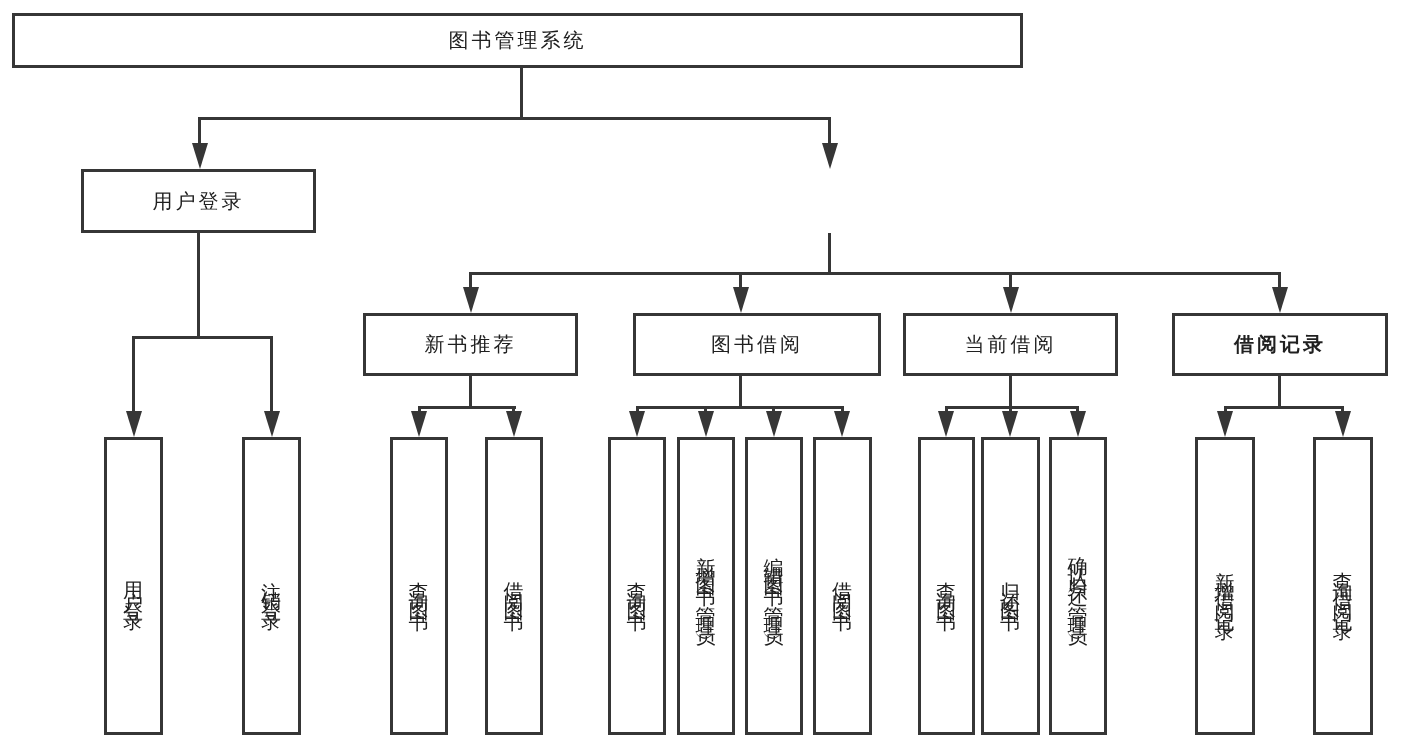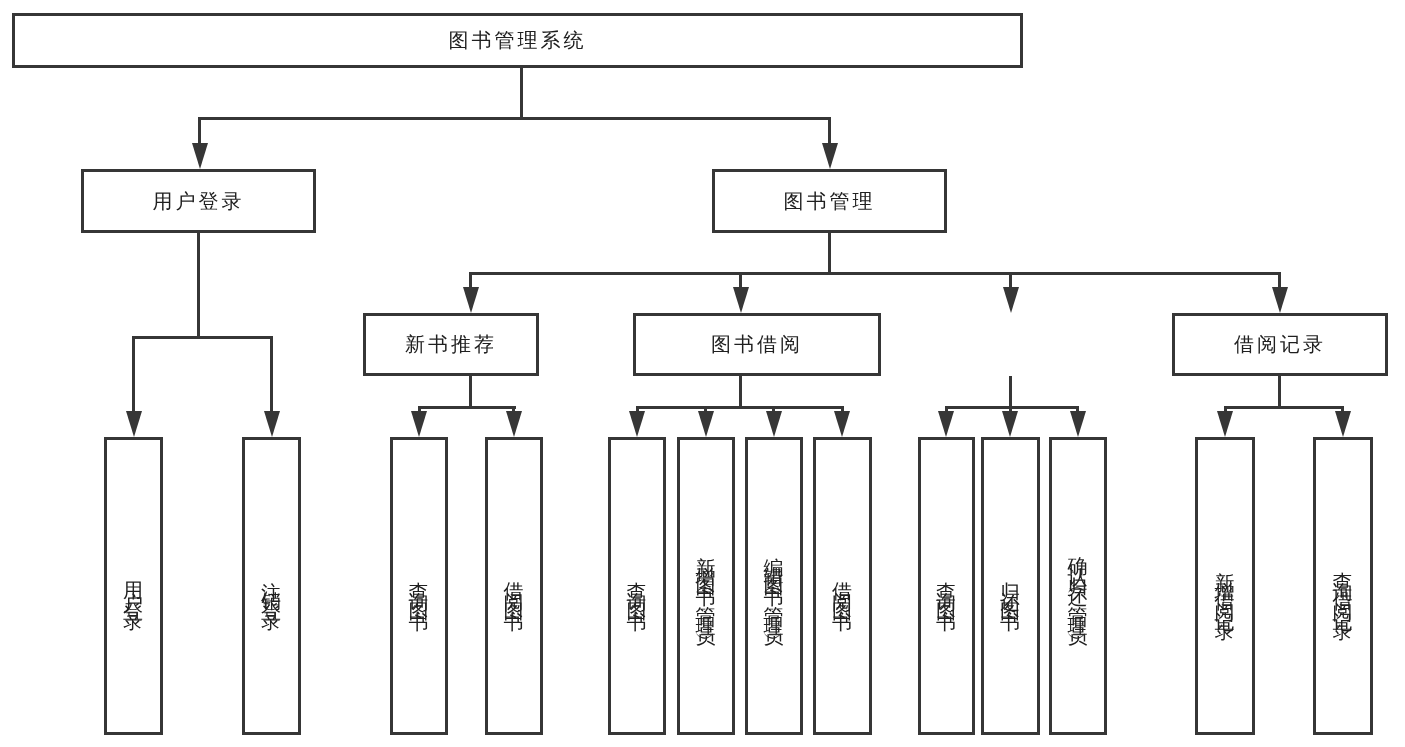--- a/index.html
+++ b/index.html
@@ -72,49 +72,49 @@
   <div class="vl" style="left:520px; top:68px; height:52px;"></div>
   <div class="hl" style="left:198px; top:117px; width:633px;"></div>
   <div class="vl" style="left:198px; top:117px; height:30px;"></div>
   <div class="ah" style="left:192px; top:143px;"></div>
   <div class="vl" style="left:828px; top:117px; height:30px;"></div>
   <div class="ah" style="left:822px; top:143px;"></div>
 
   <div class="box hbox" style="left:81px; top:169px; width:235px; height:64px;">
     <span>用户登录</span>
   </div>
-  <div class="box hbox" style="left:712px; top:169px; width:235px; height:64px;">
-    <span>图书管理</span>
-  </div>
 
   <div class="vl" style="left:197px; top:233px; height:106px;"></div>
   <div class="hl" style="left:132px; top:336px; width:141px;"></div>
   <div class="vl" style="left:132px; top:336px; height:77px;"></div>
   <div class="ah" style="left:126px; top:411px;"></div>
   <div class="vl" style="left:270px; top:336px; height:77px;"></div>
   <div class="ah" style="left:264px; top:411px;"></div>
 
   <div class="vl" style="left:828px; top:233px; height:42px;"></div>
   <div class="hl" style="left:469px; top:272px; width:812px;"></div>
   <div class="vl" style="left:469px; top:272px; height:20px;"></div>
   <div class="ah" style="left:463px; top:287px;"></div>
   <div class="vl" style="left:739px; top:272px; height:20px;"></div>
   <div class="ah" style="left:733px; top:287px;"></div>
   <div class="vl" style="left:1009px; top:272px; height:20px;"></div>
   <div class="ah" style="left:1003px; top:287px;"></div>
   <div class="vl" style="left:1278px; top:272px; height:20px;"></div>
   <div class="ah" style="left:1272px; top:287px;"></div>
 
-  <div class="box hbox" style="left:363px; top:313px; width:176px; height:63px;">
+  <div class="box hbox" style="left:363px; top:313px; width:215px; height:63px;">
     <span>新书推荐</span>
   </div>
   <div class="box hbox" style="left:633px; top:313px; width:248px; height:63px;">
     <span>图书借阅</span>
   </div>
-  <div class="box hbox" style="left:1172px; top:313px; width:216px; height:63px;">
+  <div class="box hbox" style="left:903px; top:313px; width:215px; height:63px;">
+    <span>当前借阅</span>
+  </div>
+  <div class="box hbox" style="left:1172px; top:313px; width:216px; height:63px;font-weight:bold;">
     <span>借阅记录</span>
   </div>
 
   <div class="vl" style="left:469px; top:376px; height:33px;"></div>
   <div class="vl" style="left:739px; top:376px; height:33px;"></div>
   <div class="vl" style="left:1009px; top:376px; height:33px;"></div>
   <div class="vl" style="left:1278px; top:376px; height:33px;"></div>
 
   <div class="hl" style="left:418px; top:406px; width:98px;"></div>
   <div class="hl" style="left:636px; top:406px; width:208px;"></div>

